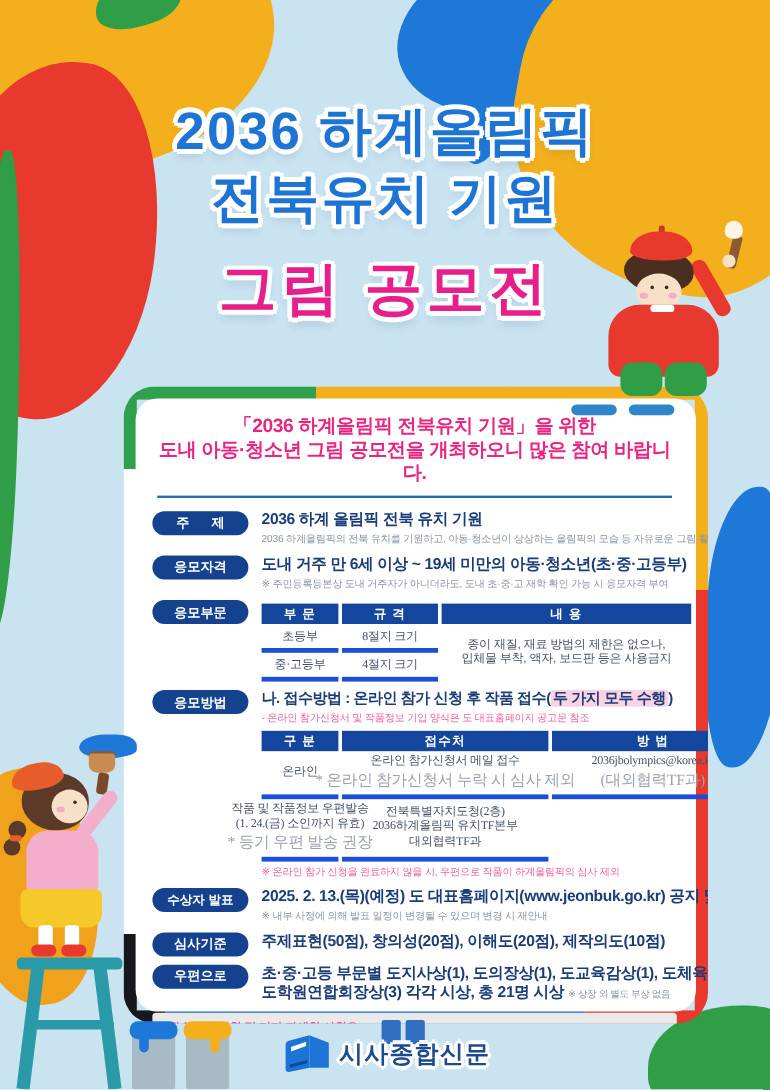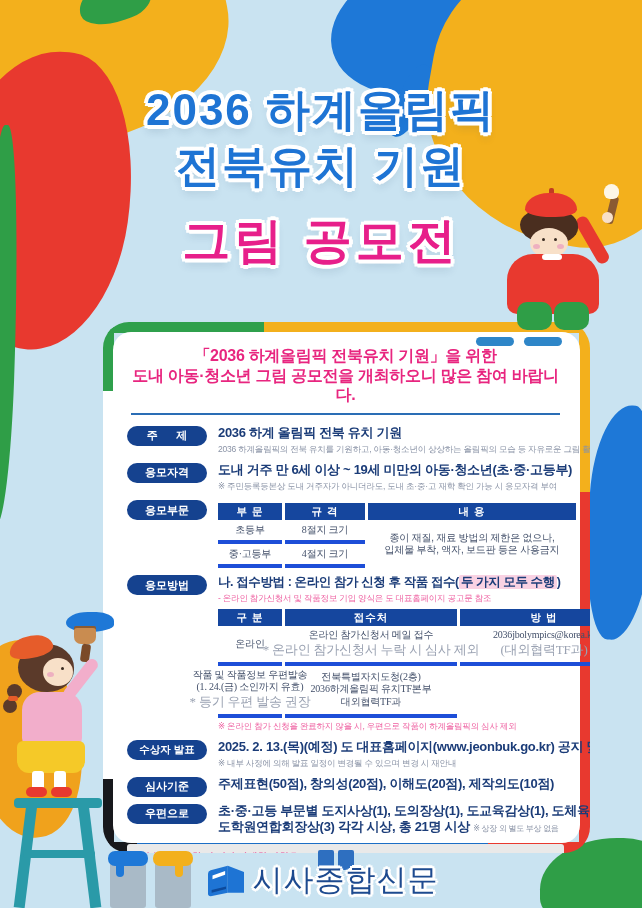--- a/index.html
+++ b/index.html
@@ -152,21 +152,21 @@
   .bucket .rim { position:absolute; left:0; top:0; width:100%; height:6px; background:#8fa2b0; border-radius:3px 3px 0 0; }
   .bucket .paint { position:absolute; left:-2px; top:-4px; width:40px; height:15px; border-radius:7px; }
   .bucket .drip { position:absolute; width:8px; height:14px; border-radius:0 0 5px 5px; top:8px; }
   .paint-blue { background:#1e78d7; } .drip-blue { background:#1e78d7; left:6px; }
   .paint-yellow { background:#f3b01c; } .drip-yellow { background:#f3b01c; left:20px; }
 
   .press-logo { position:absolute; left:0; right:0; top:860px; display:flex; justify-content:center;
     align-items:center; gap:5px; z-index:4; }
   .obscured { position:absolute; left:318px; top:850px; z-index:3; display:flex; gap:4px; }
   .obscured i { display:block; width:16px; height:20px; background:#2e6fc0; border-radius:2px; }
-  .press-text { font-size:30px; font-weight:400; color:#1d4a8f; letter-spacing:1px;
+  .press-text { font-size:20px; font-weight:700; color:#1d4a8f; letter-spacing:1px;
     text-shadow:-2px -2px 0 #fff,2px -2px 0 #fff,-2px 2px 0 #fff,2px 2px 0 #fff,
       -3px 0 0 #fff,3px 0 0 #fff,0 -3px 0 #fff,0 3px 0 #fff; }
 </style>
 </head>
 <body>
 
 <div class="poster">
 
   <div class="blob blob-yellow-tl"></div>
   <div class="blob blob-green-tl"></div>

